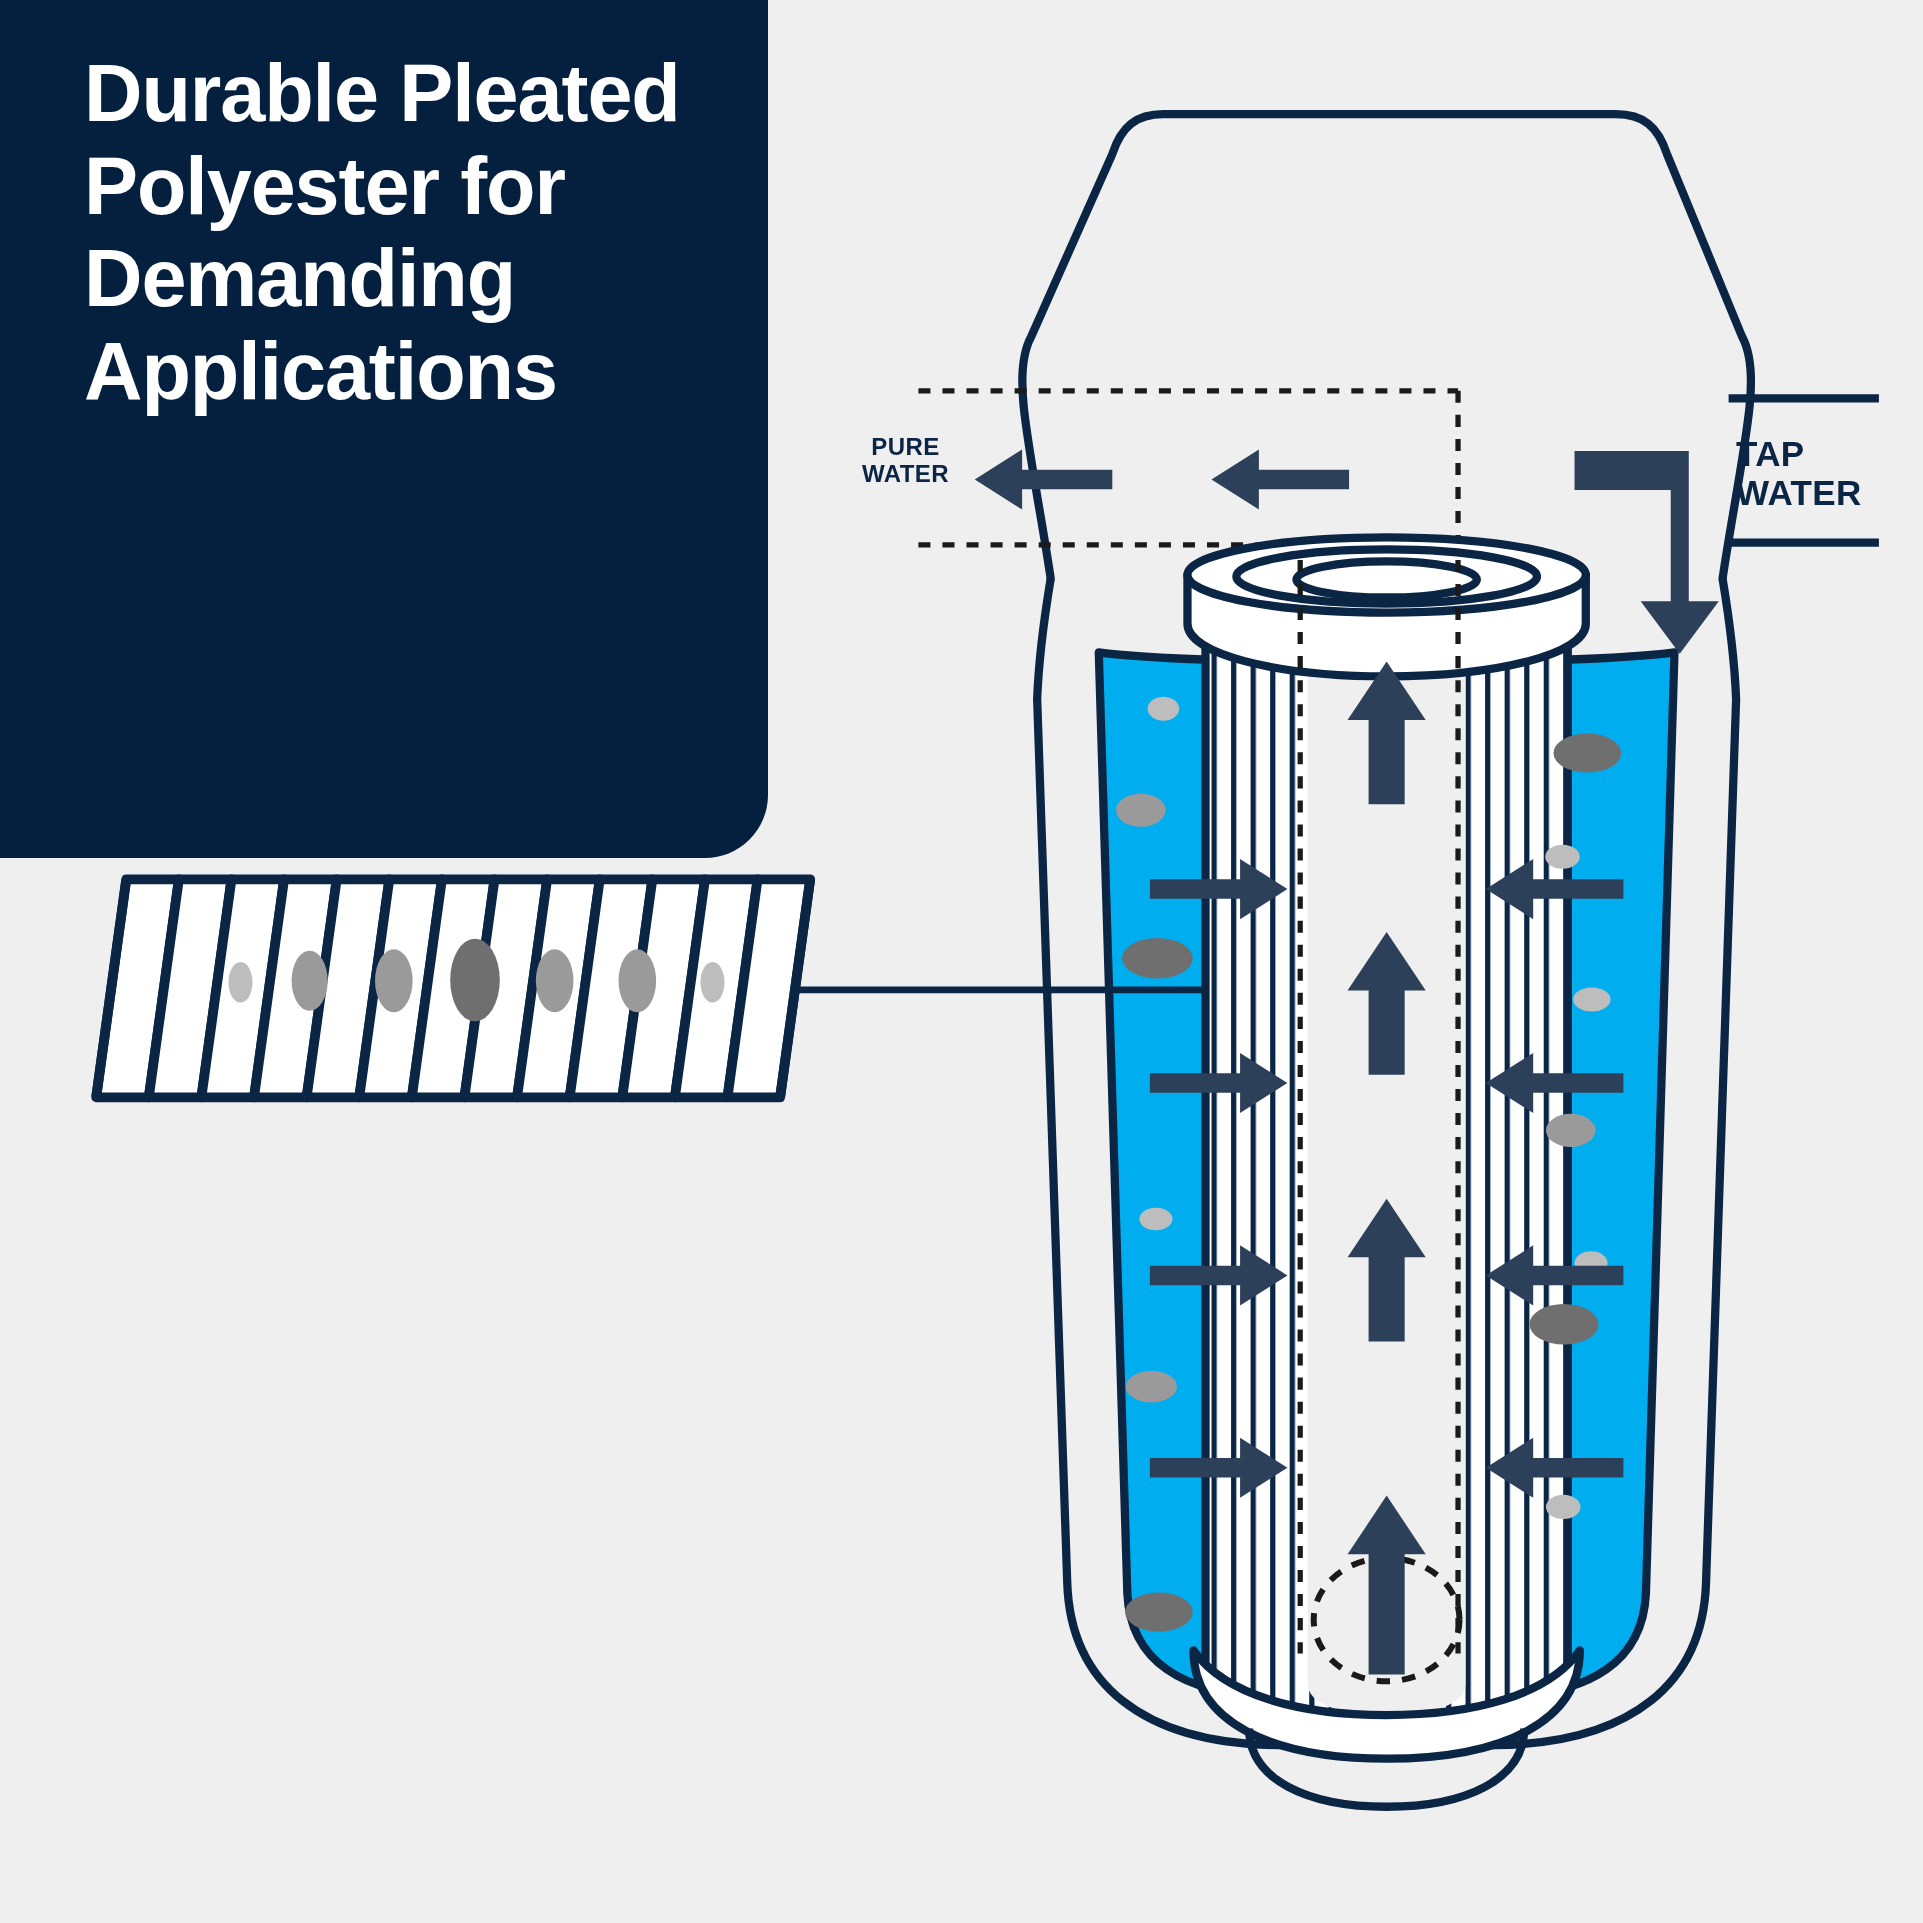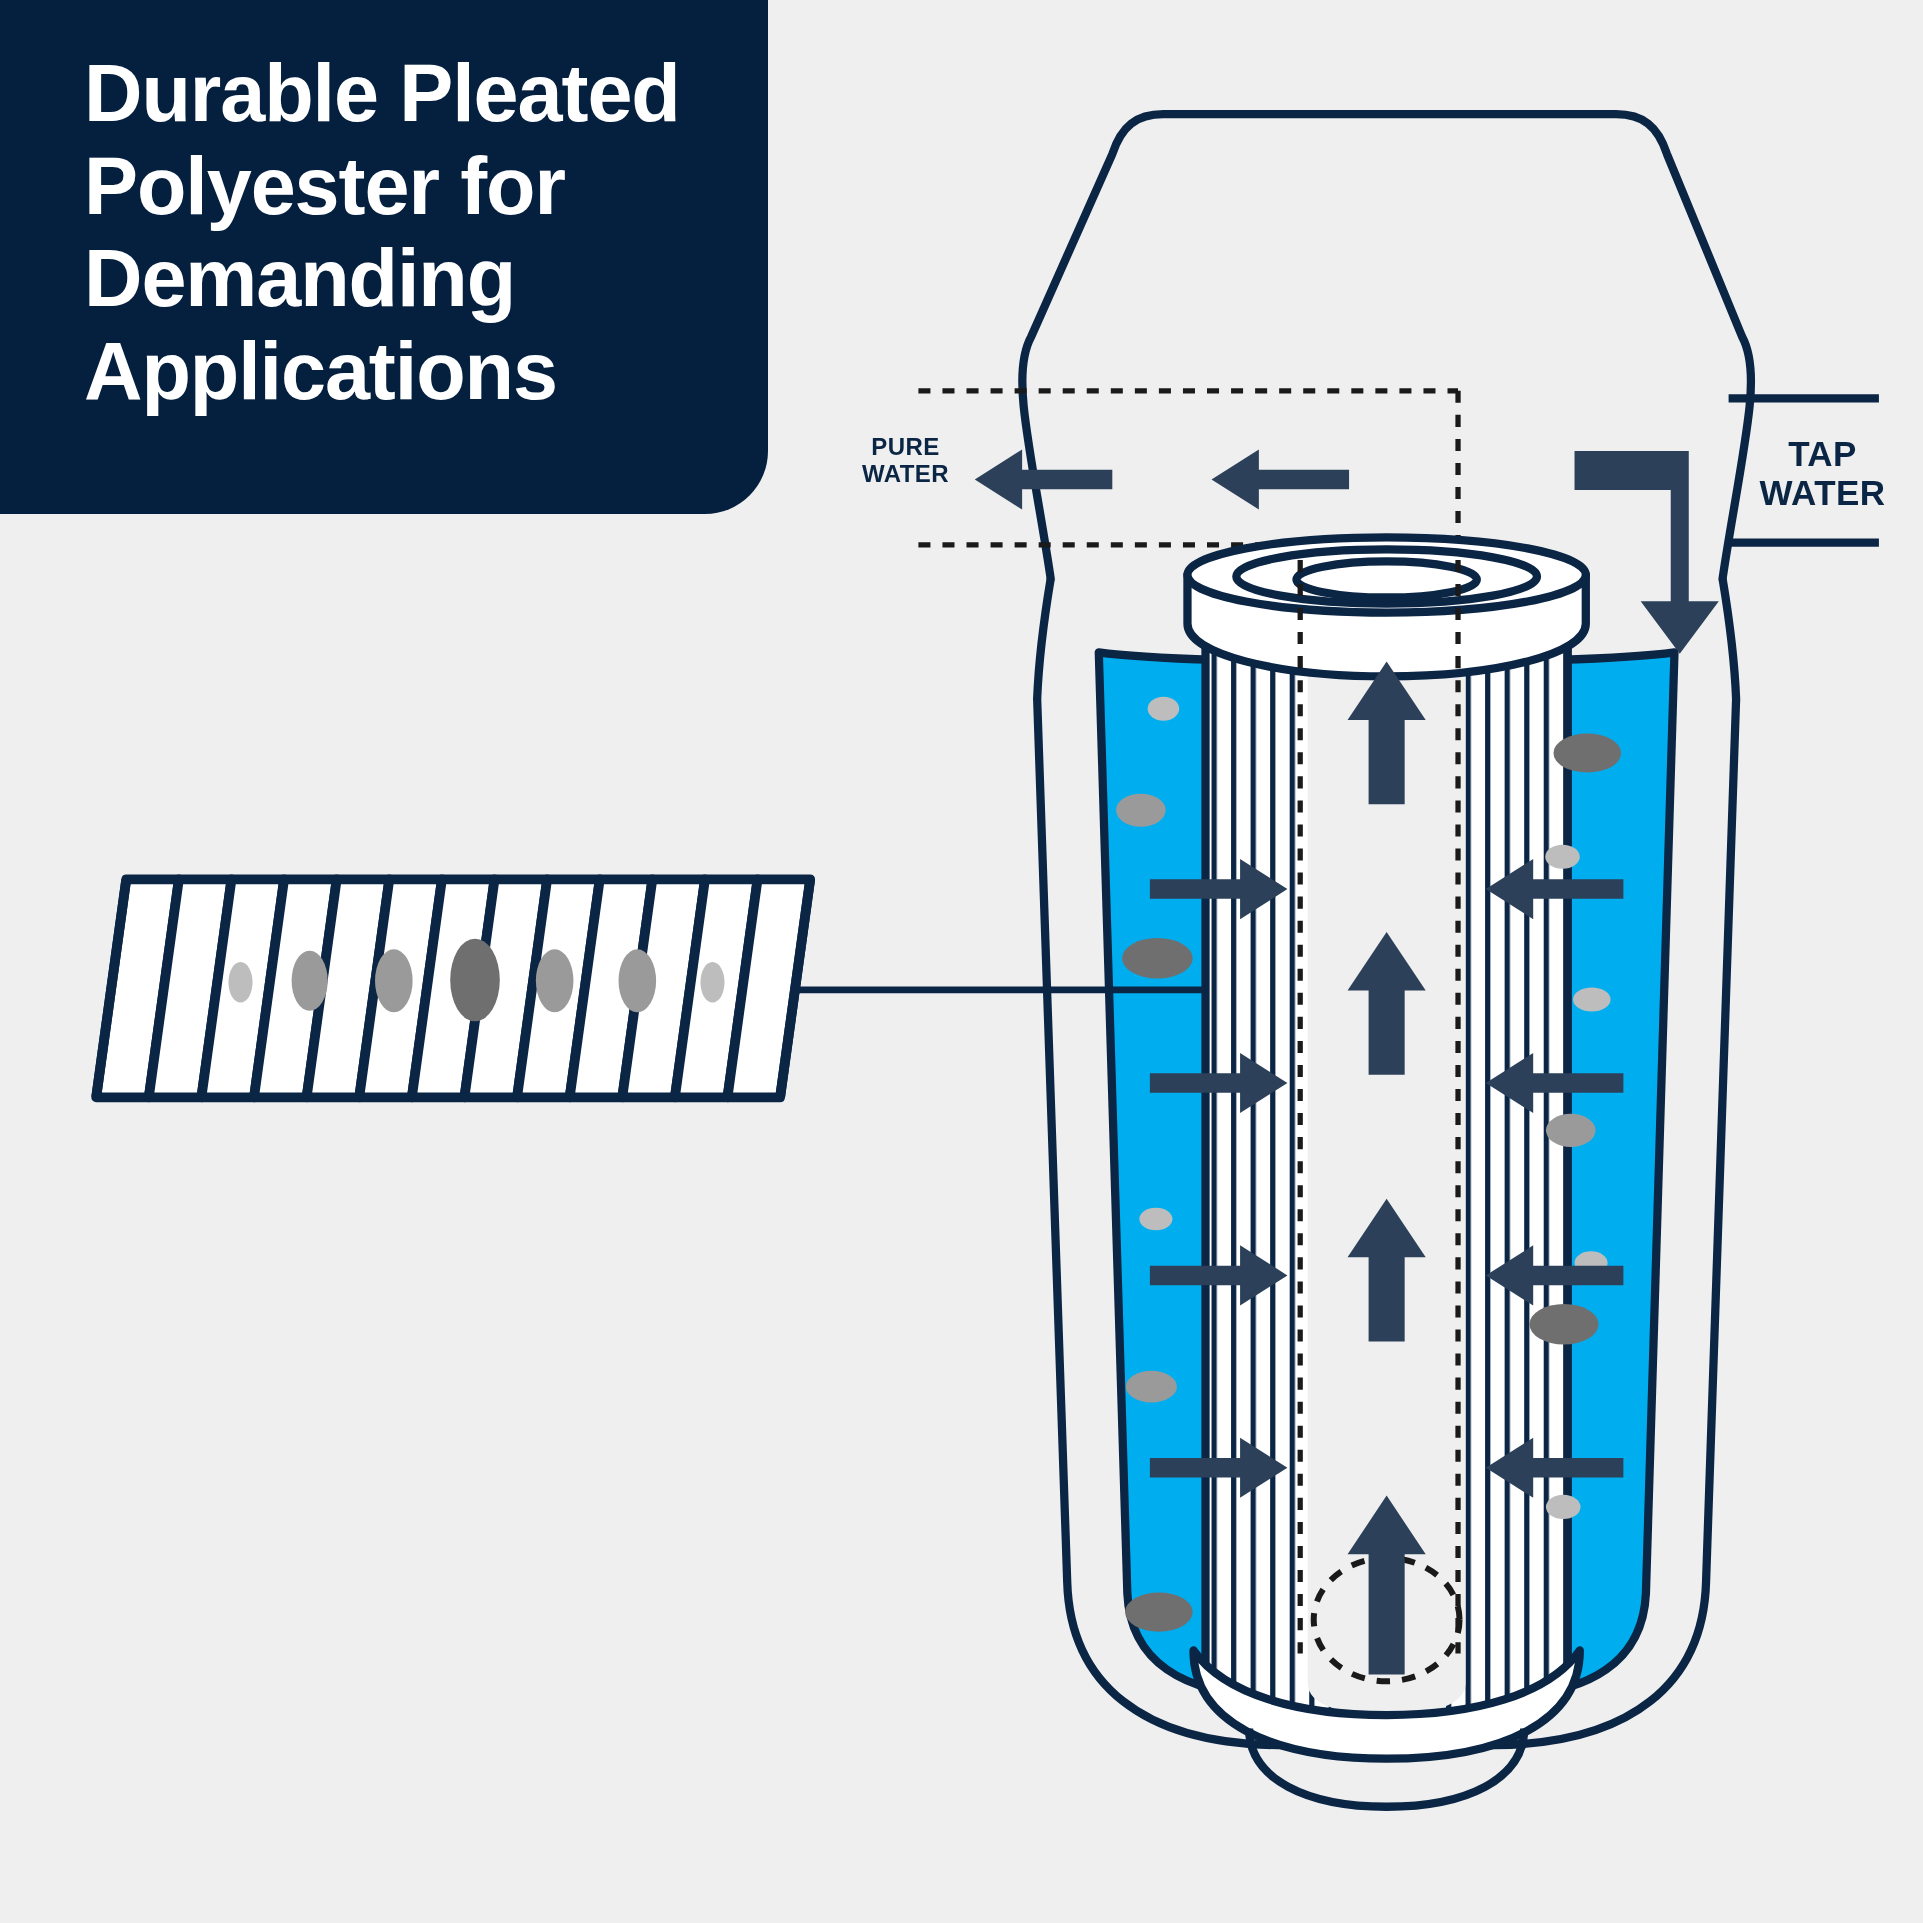--- a/index.html
+++ b/index.html
@@ -9,21 +9,21 @@
     background:#EFEFEF;
     font-family:"Liberation Sans",sans-serif;
     overflow:hidden;
     position:relative;
   }
   #stage{position:absolute;inset:0;width:1924px;height:1924px;}
 
   
   .title-card{
     position:absolute;left:0;top:0;
-    width:768px;height:514px;
+    width:768px;height:858px;
     background:#05203F;
     border-bottom-right-radius:63px;
     box-sizing:border-box;
     padding:47px 45px 0 84px;
   }
   .title-card h1{
     margin:0;
     color:#FFFFFF;
     font-family:"Liberation Sans",sans-serif;
     font-weight:bold;
@@ -246,20 +246,20 @@
     <h1>Durable Pleated Polyester for Demanding Applications</h1>
   </div>
 
 
   <div style="position:absolute;left:819px;top:434px;width:173px;text-align:center;
               color:#0B2545;font-size:24px;font-weight:bold;line-height:1.12;letter-spacing:0.4px;">
     <div>PURE</div>
     <div>WATER</div>
   </div>
 
-  <div style="position:absolute;left:1736px;top:434px;width:173px;text-align:center;
+  <div style="position:absolute;left:1736px;top:434px;width:173px;text-align:left;
               color:#0B2545;font-size:35px;font-weight:bold;line-height:1.12;letter-spacing:0.4px;">
     <div>TAP</div>
     <div>WATER</div>
   </div>
 
 </div>
 
 
 </body></html>

